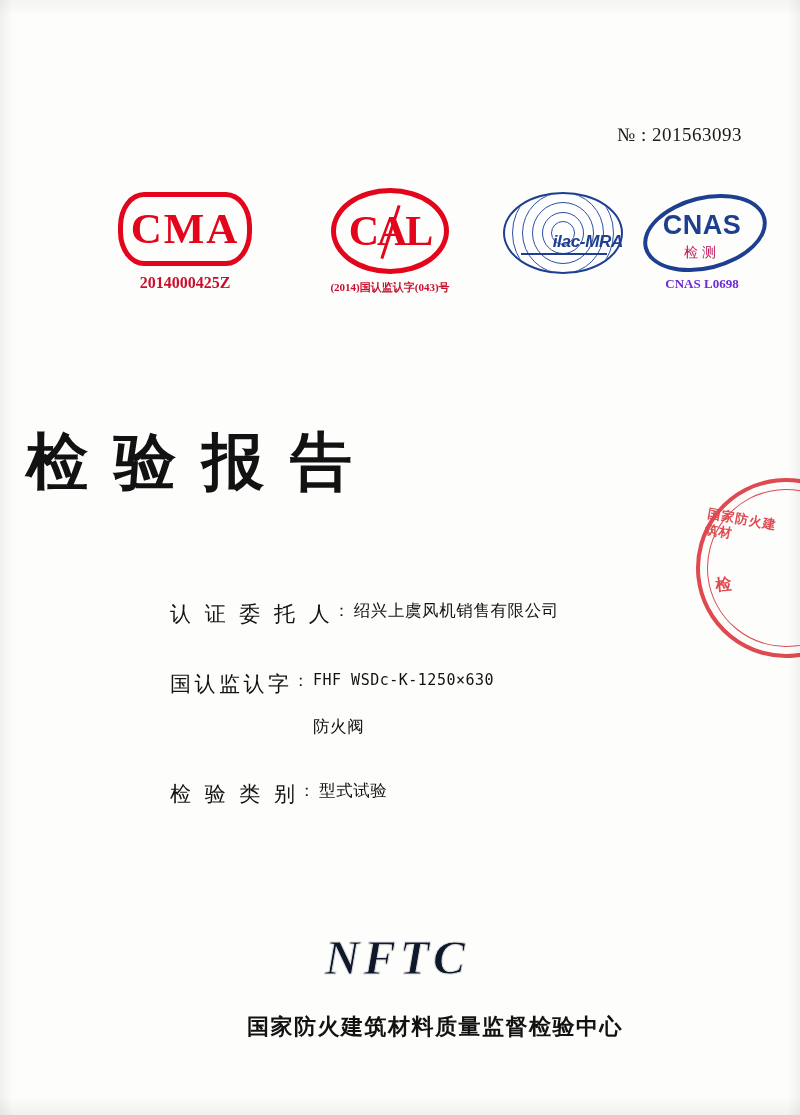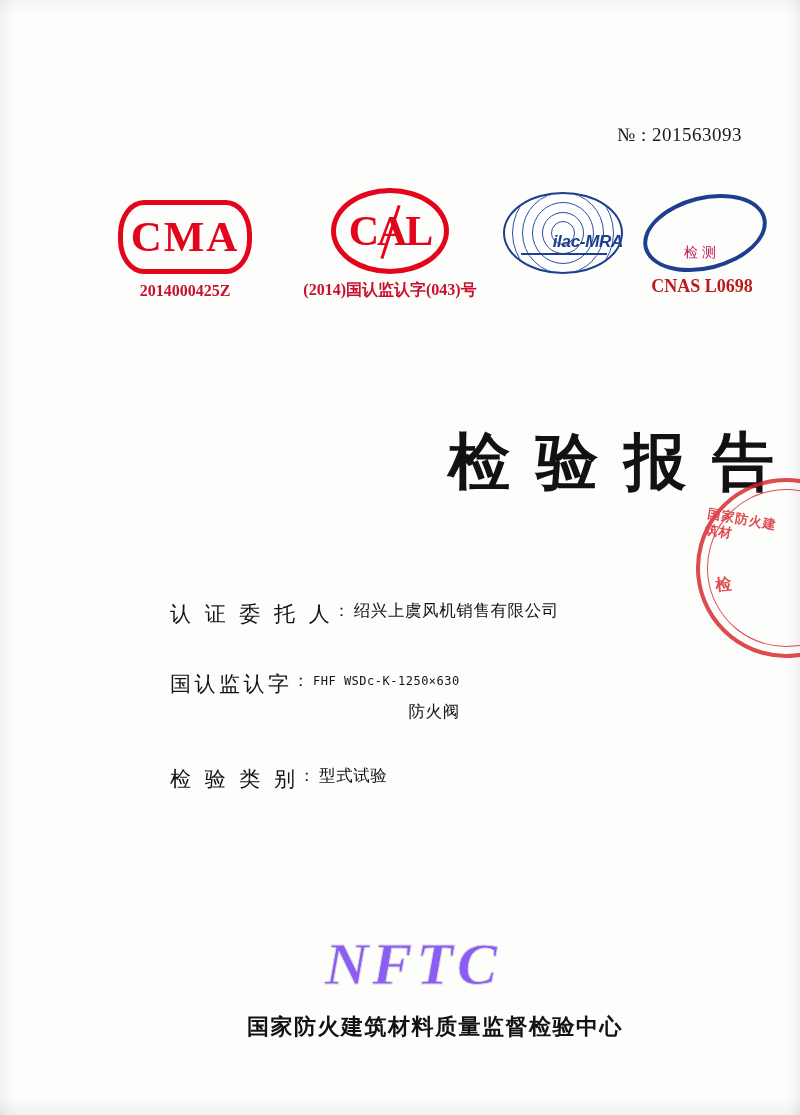--- a/index.html
+++ b/index.html
@@ -63,21 +63,21 @@
     font-size: 12.5px;
     white-space: nowrap;
   }
 
   
   .logo-cma { left: 20px; top: 4px; width: 190px; }
   .cma-mark {
     position: relative;
     width: 134px;
     height: 74px;
-    margin: 8px auto 8px auto;
+    margin: 0 auto 8px auto;
   }
   .cma-mark .box {
     position: absolute;
     inset: 0;
     border: 5px solid #e3051b;
     border-radius: 26px / 34px;
   }
   .cma-mark .txt {
     position: absolute;
     inset: 0;
@@ -122,21 +122,21 @@
   }
   .cal-mark .slash {
     position: absolute;
     left: 49%;
     top: 16px;
     width: 3px;
     height: 56px;
     background: #e3051b;
     transform: rotate(18deg);
   }
-  .logo-cal .logo-caption { color: #c8102e; font-size: 16px; }
+  .logo-cal .logo-caption { color: #c8102e; font-size: 11px; }
 
   
   .logo-ilac { left: 418px; top: 4px; width: 150px; }
   .ilac-mark {
     position: relative;
     width: 120px;
     height: 82px;
     margin: 0 auto;
   }
   .ilac-mark .oval {
@@ -206,32 +206,32 @@
   .cnas-mark .sub {
     position: absolute;
     left: 0; right: 0;
     top: 54px;
     font-family: "Liberation Serif", serif;
     font-size: 14px;
     color: #be185d;
     letter-spacing: 4px;
   }
   .logo-cnas .logo-caption {
-    color: #b91c1c;
-    font-size: 18px;
+    color: #6d28d9;
+    font-size: 13px;
     font-family: "Liberation Serif", serif;
   }
 
   
   .doc-title {
     position: absolute;
     top: 420px;
     left: 0;
     width: 800px;
-    text-align: right;
+    text-align: left;
     font-family: "DejaVu Sans", sans-serif;
     font-weight: bold;
     font-size: 62px;
     letter-spacing: 26px;
     text-indent: 26px;
     color: #121212;
   }
 
   
   .fields {
@@ -255,40 +255,39 @@
   .field-sep {
     font-size: 16.5px;
     padding-right: 4px;
   }
   .field-value {
     font-size: 16.5px;
     letter-spacing: 0.6px;
   }
   .field-value .line2 {
     display: block;
-    margin-top: 12px;
-    text-align: right;
+    margin-top: 27px;
   }
   .mono-val {
     font-family: "DejaVu Sans Mono", monospace;
-    font-size: 12px;
+    font-size: 15px;
     letter-spacing: 0.5px;
   }
 
   
   .watermark {
     position: absolute;
     left: 325px;
     top: 930px;
     font-family: "Liberation Serif", serif;
     font-weight: bold;
     font-style: italic;
-    font-size: 60px;
+    font-size: 48px;
     letter-spacing: 4px;
-    color: #8b5cf6;
+    color: #0f172a;
     -webkit-text-stroke: 1px #dcdcdc;
     user-select: none;
   }
 
   
   .footer-org {
     position: absolute;
     left: 0;
     top: 1012px;
     width: 800px;
@@ -383,20 +382,21 @@
           <div class="arc" style="width:22px;height:22px;"></div>
         </div>
         <div class="label">ilac-MRA</div>
         <div class="underline"></div>
       </div>
     </div>
 
     <div class="logo logo-cnas">
       <div class="cnas-mark">
         <div class="swoosh"></div>
+        <div class="txt">CNAS</div>
         <div class="sub">检测</div>
       </div>
       <div class="logo-caption">CNAS L0698</div>
     </div>
 
   </div>
 
   <div class="doc-title">检验报告</div>
 
   <div class="fields">

